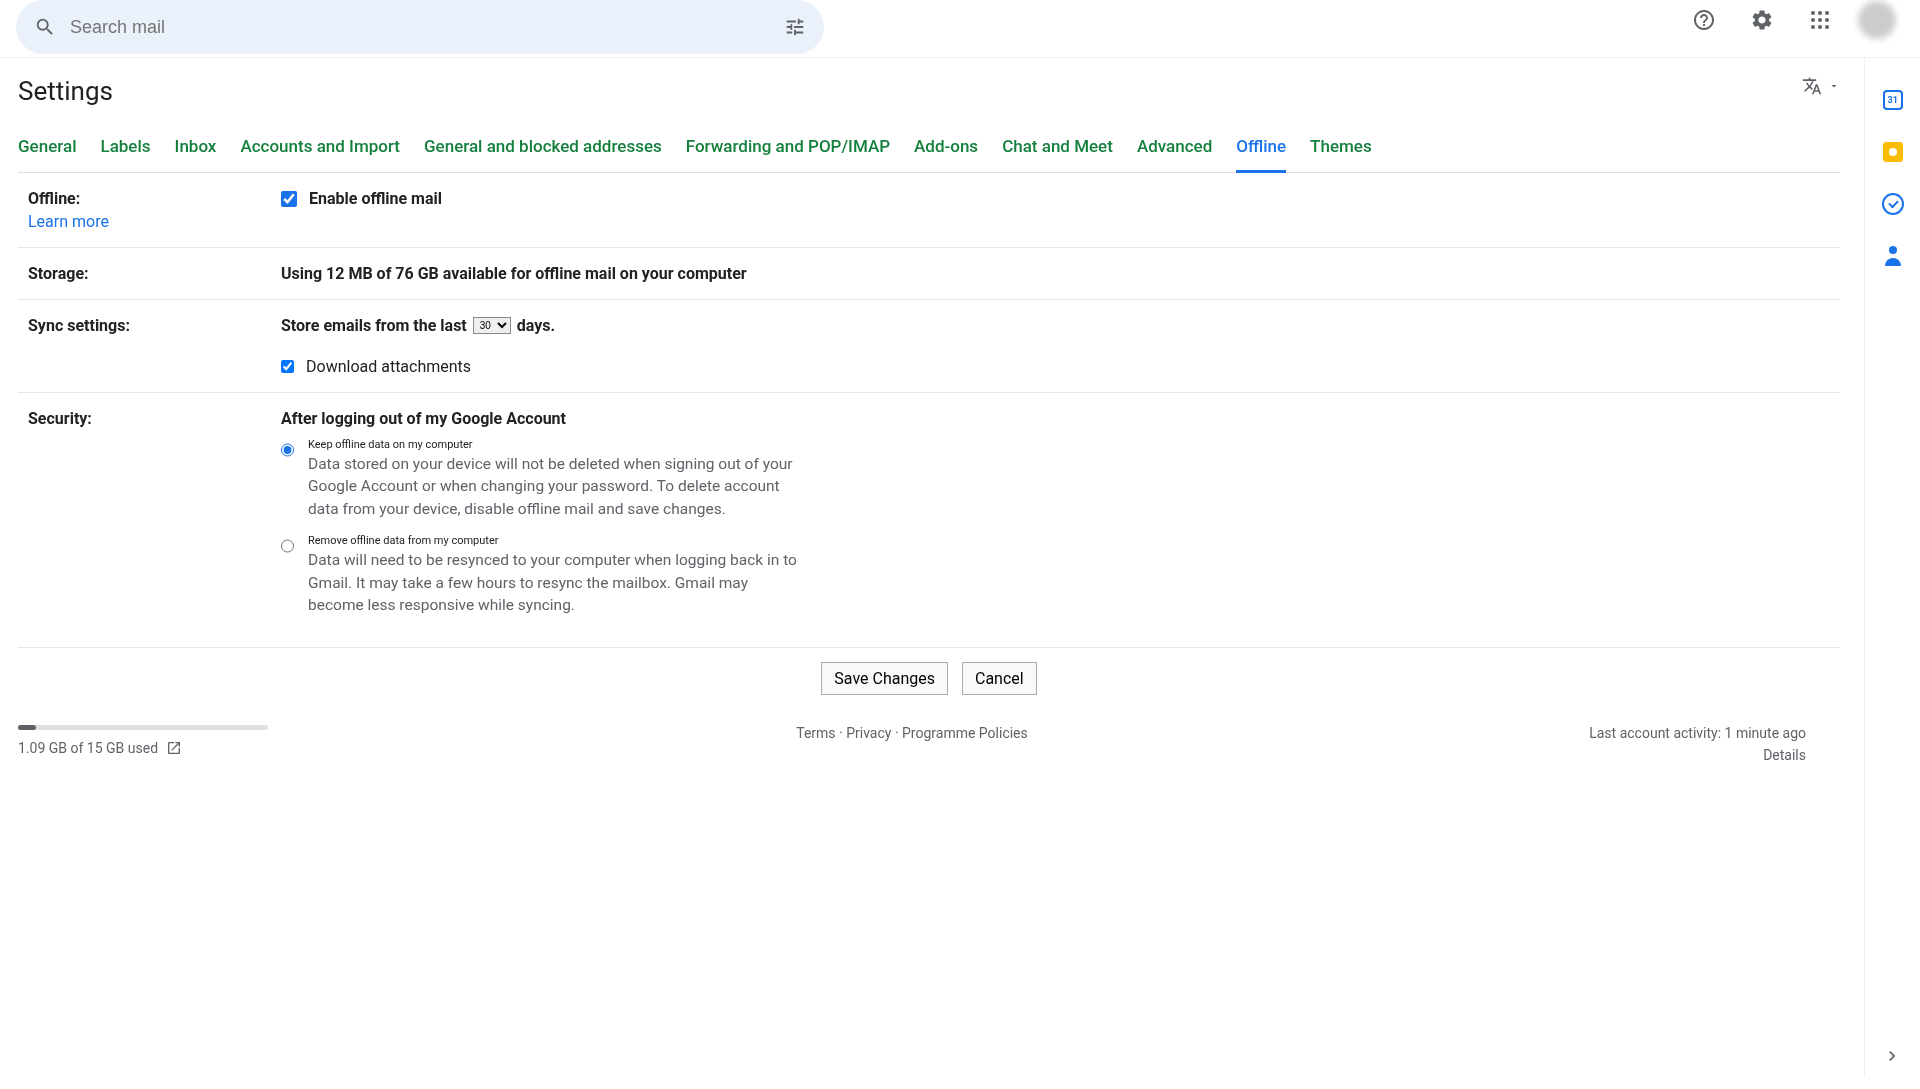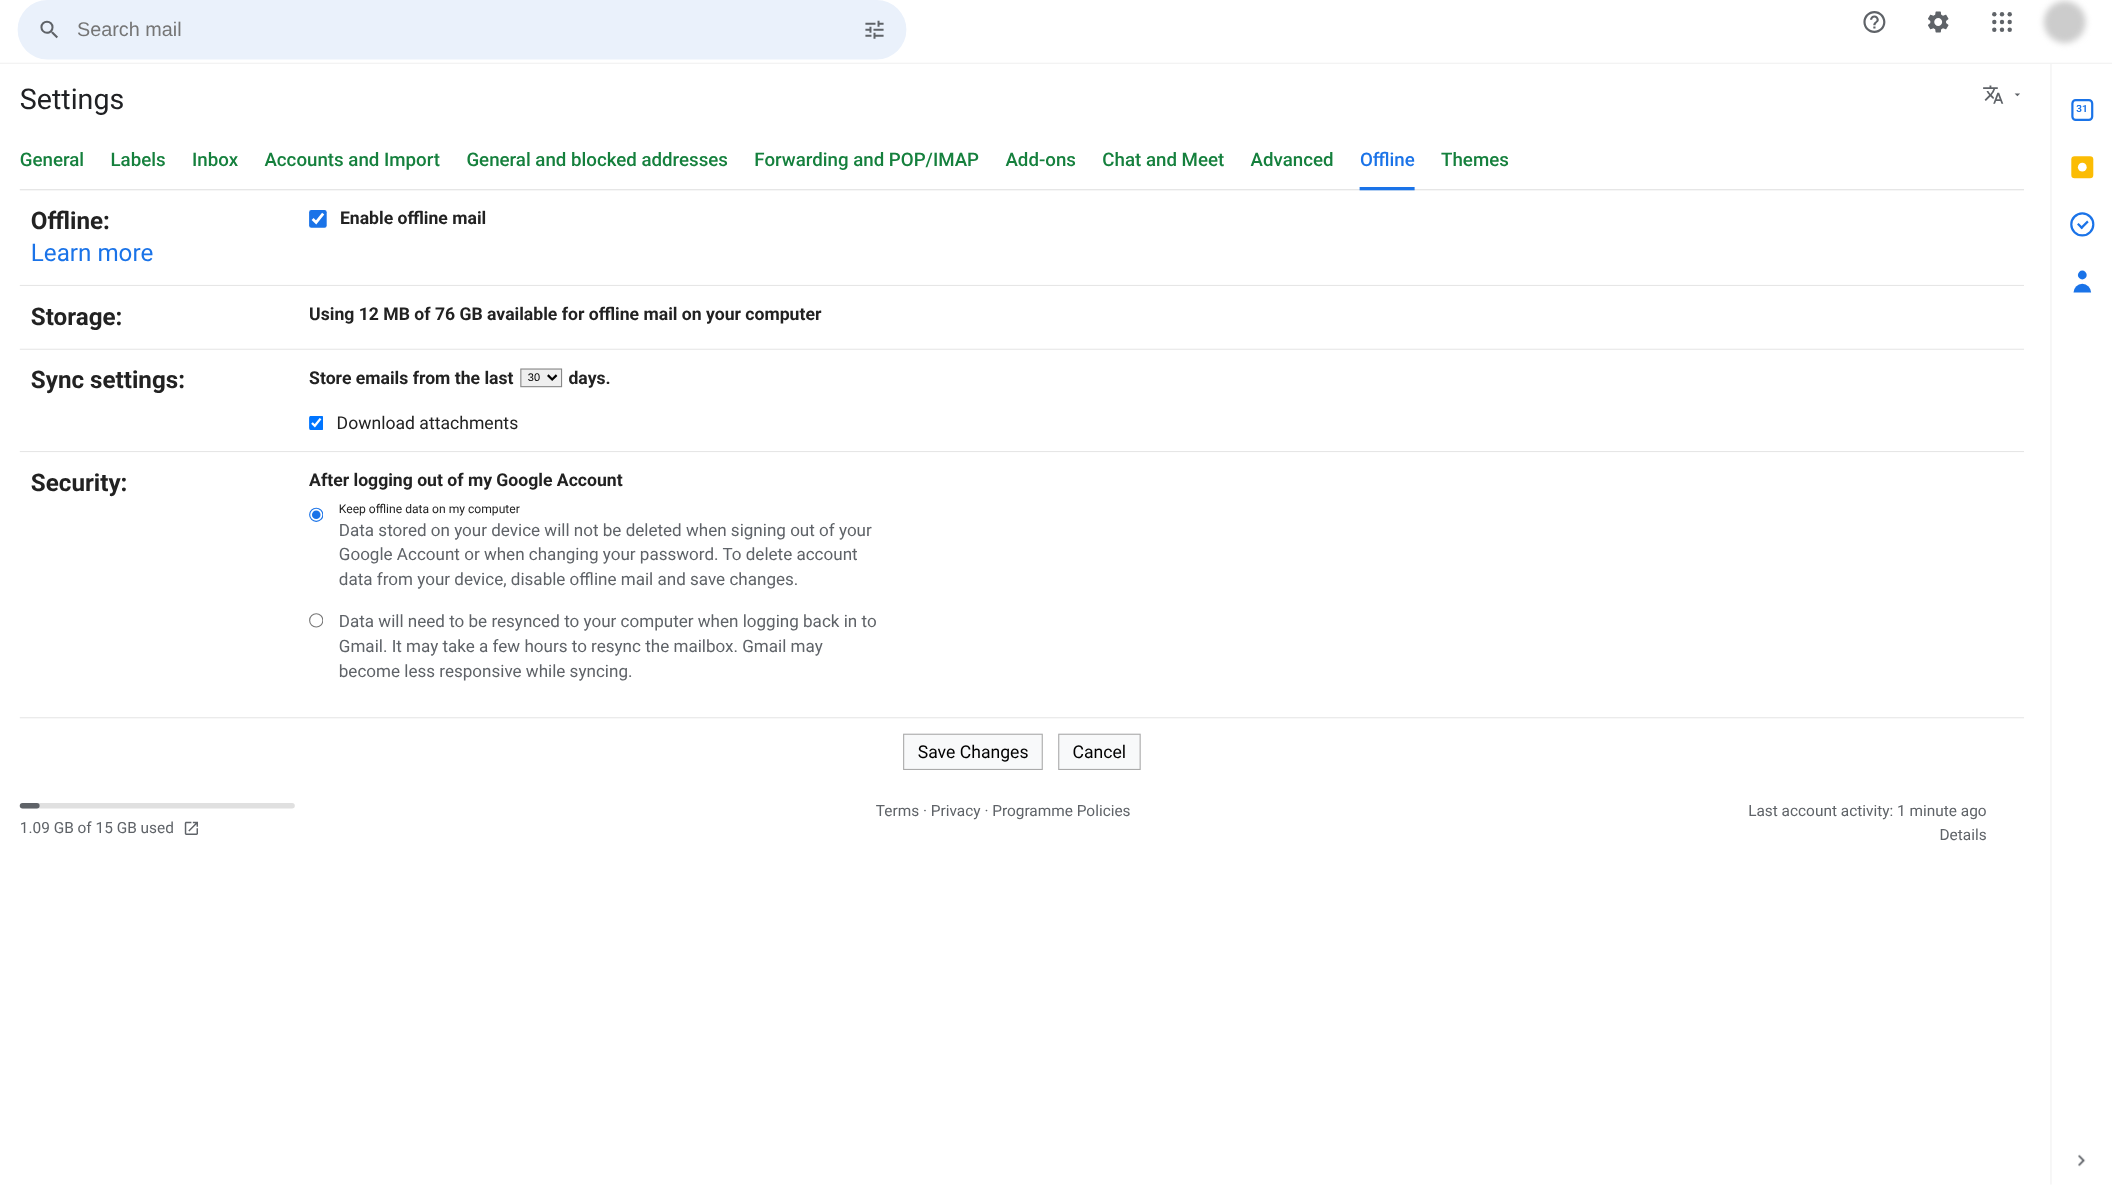--- a/index.html
+++ b/index.html
@@ -95,21 +95,21 @@
   .settings-body { margin-right: 24px; }
   .row {
     display: flex;
     padding: 16px 0;
     border-bottom: 1px solid #e6e6e6;
   }
   .row:last-of-type { border-bottom: none; }
   .row-label {
     width: 263px;
     font-weight: 700;
-    font-size: 22px;
+    font-size: 16px;
     color: #222;
     padding-left: 10px;
   }
   .row-label a {
     display: block;
     color: #1a73e8;
     font-weight: 400;
     text-decoration: none;
     margin-top: 4px;
   }
@@ -306,20 +306,21 @@
           <div class="radio-block">
             <input type="radio" name="sec" checked="" style="">
             <div class="radio-text">
               <div class="radio-title">Keep offline data on my computer</div>
               <div class="radio-desc">Data stored on your device will not be deleted when signing out of your Google Account or when changing your password. To delete account data from your device, disable offline mail and save changes.</div>
             </div>
           </div>
           <div class="radio-block">
             <input type="radio" name="sec" style="">
             <div class="radio-text">
+              <div class="radio-title">Remove offline data from my computer</div>
               <div class="radio-desc">Data will need to be resynced to your computer when logging back in to Gmail. It may take a few hours to resync the mailbox. Gmail may become less responsive while syncing.</div>
             </div>
           </div>
         </div>
       </div>
 
       <div class="button-row">
         <button class="btn">Save Changes</button>
         <button class="btn">Cancel</button>
       </div>

